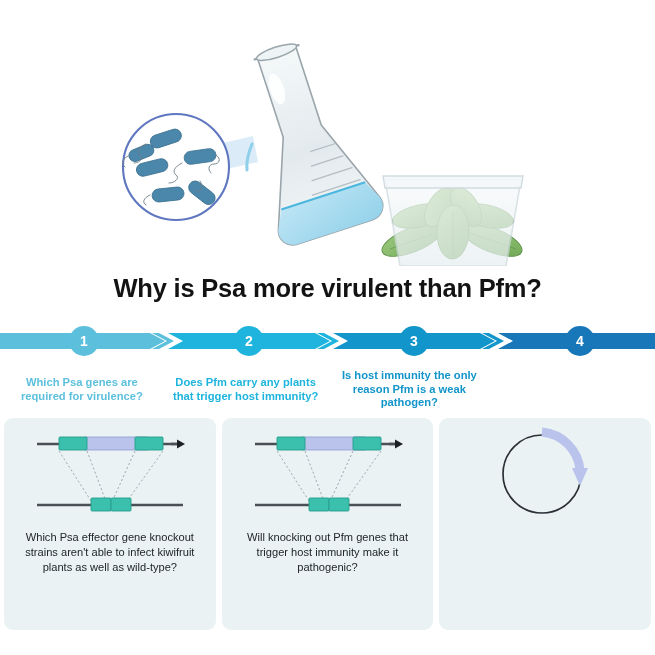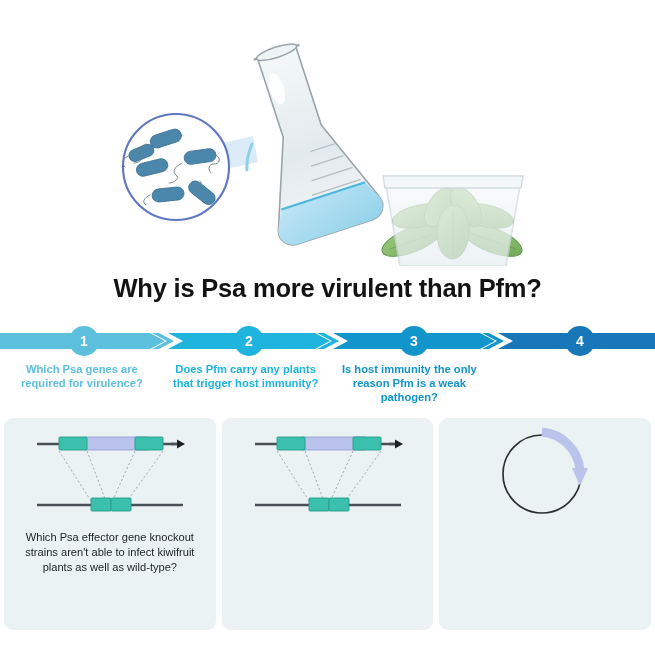--- a/index.html
+++ b/index.html
@@ -55,20 +55,21 @@
   .band svg { display: block; }
 
   
   .captions {
     position: absolute;
     left: 0;
     top: 358px;
     width: 651px;
     height: 54px;
     display: flex;
+    align-items: center;
   }
   .caption {
     width: 163.75px;
     text-align: center;
     font-size: 11.2px;
     font-weight: bold;
     line-height: 1.24;
     padding: 1px 6px 0 6px;
     box-sizing: border-box;
   }
@@ -307,20 +308,21 @@
             <path d="M24,27 L58,80"></path>
             <path d="M52,27 L72,80"></path>
             <path d="M100,27 L76,80"></path>
             <path d="M128,27 L90,80"></path>
           </g>
           <path d="M2,81 L148,81" stroke="#4a4f55" stroke-width="2.3"></path>
           <rect x="56" y="74" width="20" height="13" rx="1" fill="#3cc0ae" stroke="#249d8d" stroke-width="0.9"></rect>
           <rect x="76" y="74" width="20" height="13" rx="1" fill="#3cc0ae" stroke="#249d8d" stroke-width="0.9"></rect>
         </svg>
       </div>
+      <div class="card-text">Will knocking out Pfm genes that trigger host immunity make it pathogenic?</div>
     </div>
 
     <div class="card">
       <div class="card-art">
         <svg width="110" height="100" viewBox="0 0 110 100" xmlns="http://www.w3.org/2000/svg">
           <circle cx="52" cy="50" r="39" fill="none" stroke="#2b2f36" stroke-width="1.7"></circle>
           <path d="M52,8 A42,42 0 0 1 90,46" fill="none" stroke="#b9c3ec" stroke-width="9" stroke-linecap="butt"></path>
           <path d="M82,44 L98,44 L90,62 Z" fill="#b9c3ec"></path>
         </svg>
       </div>

